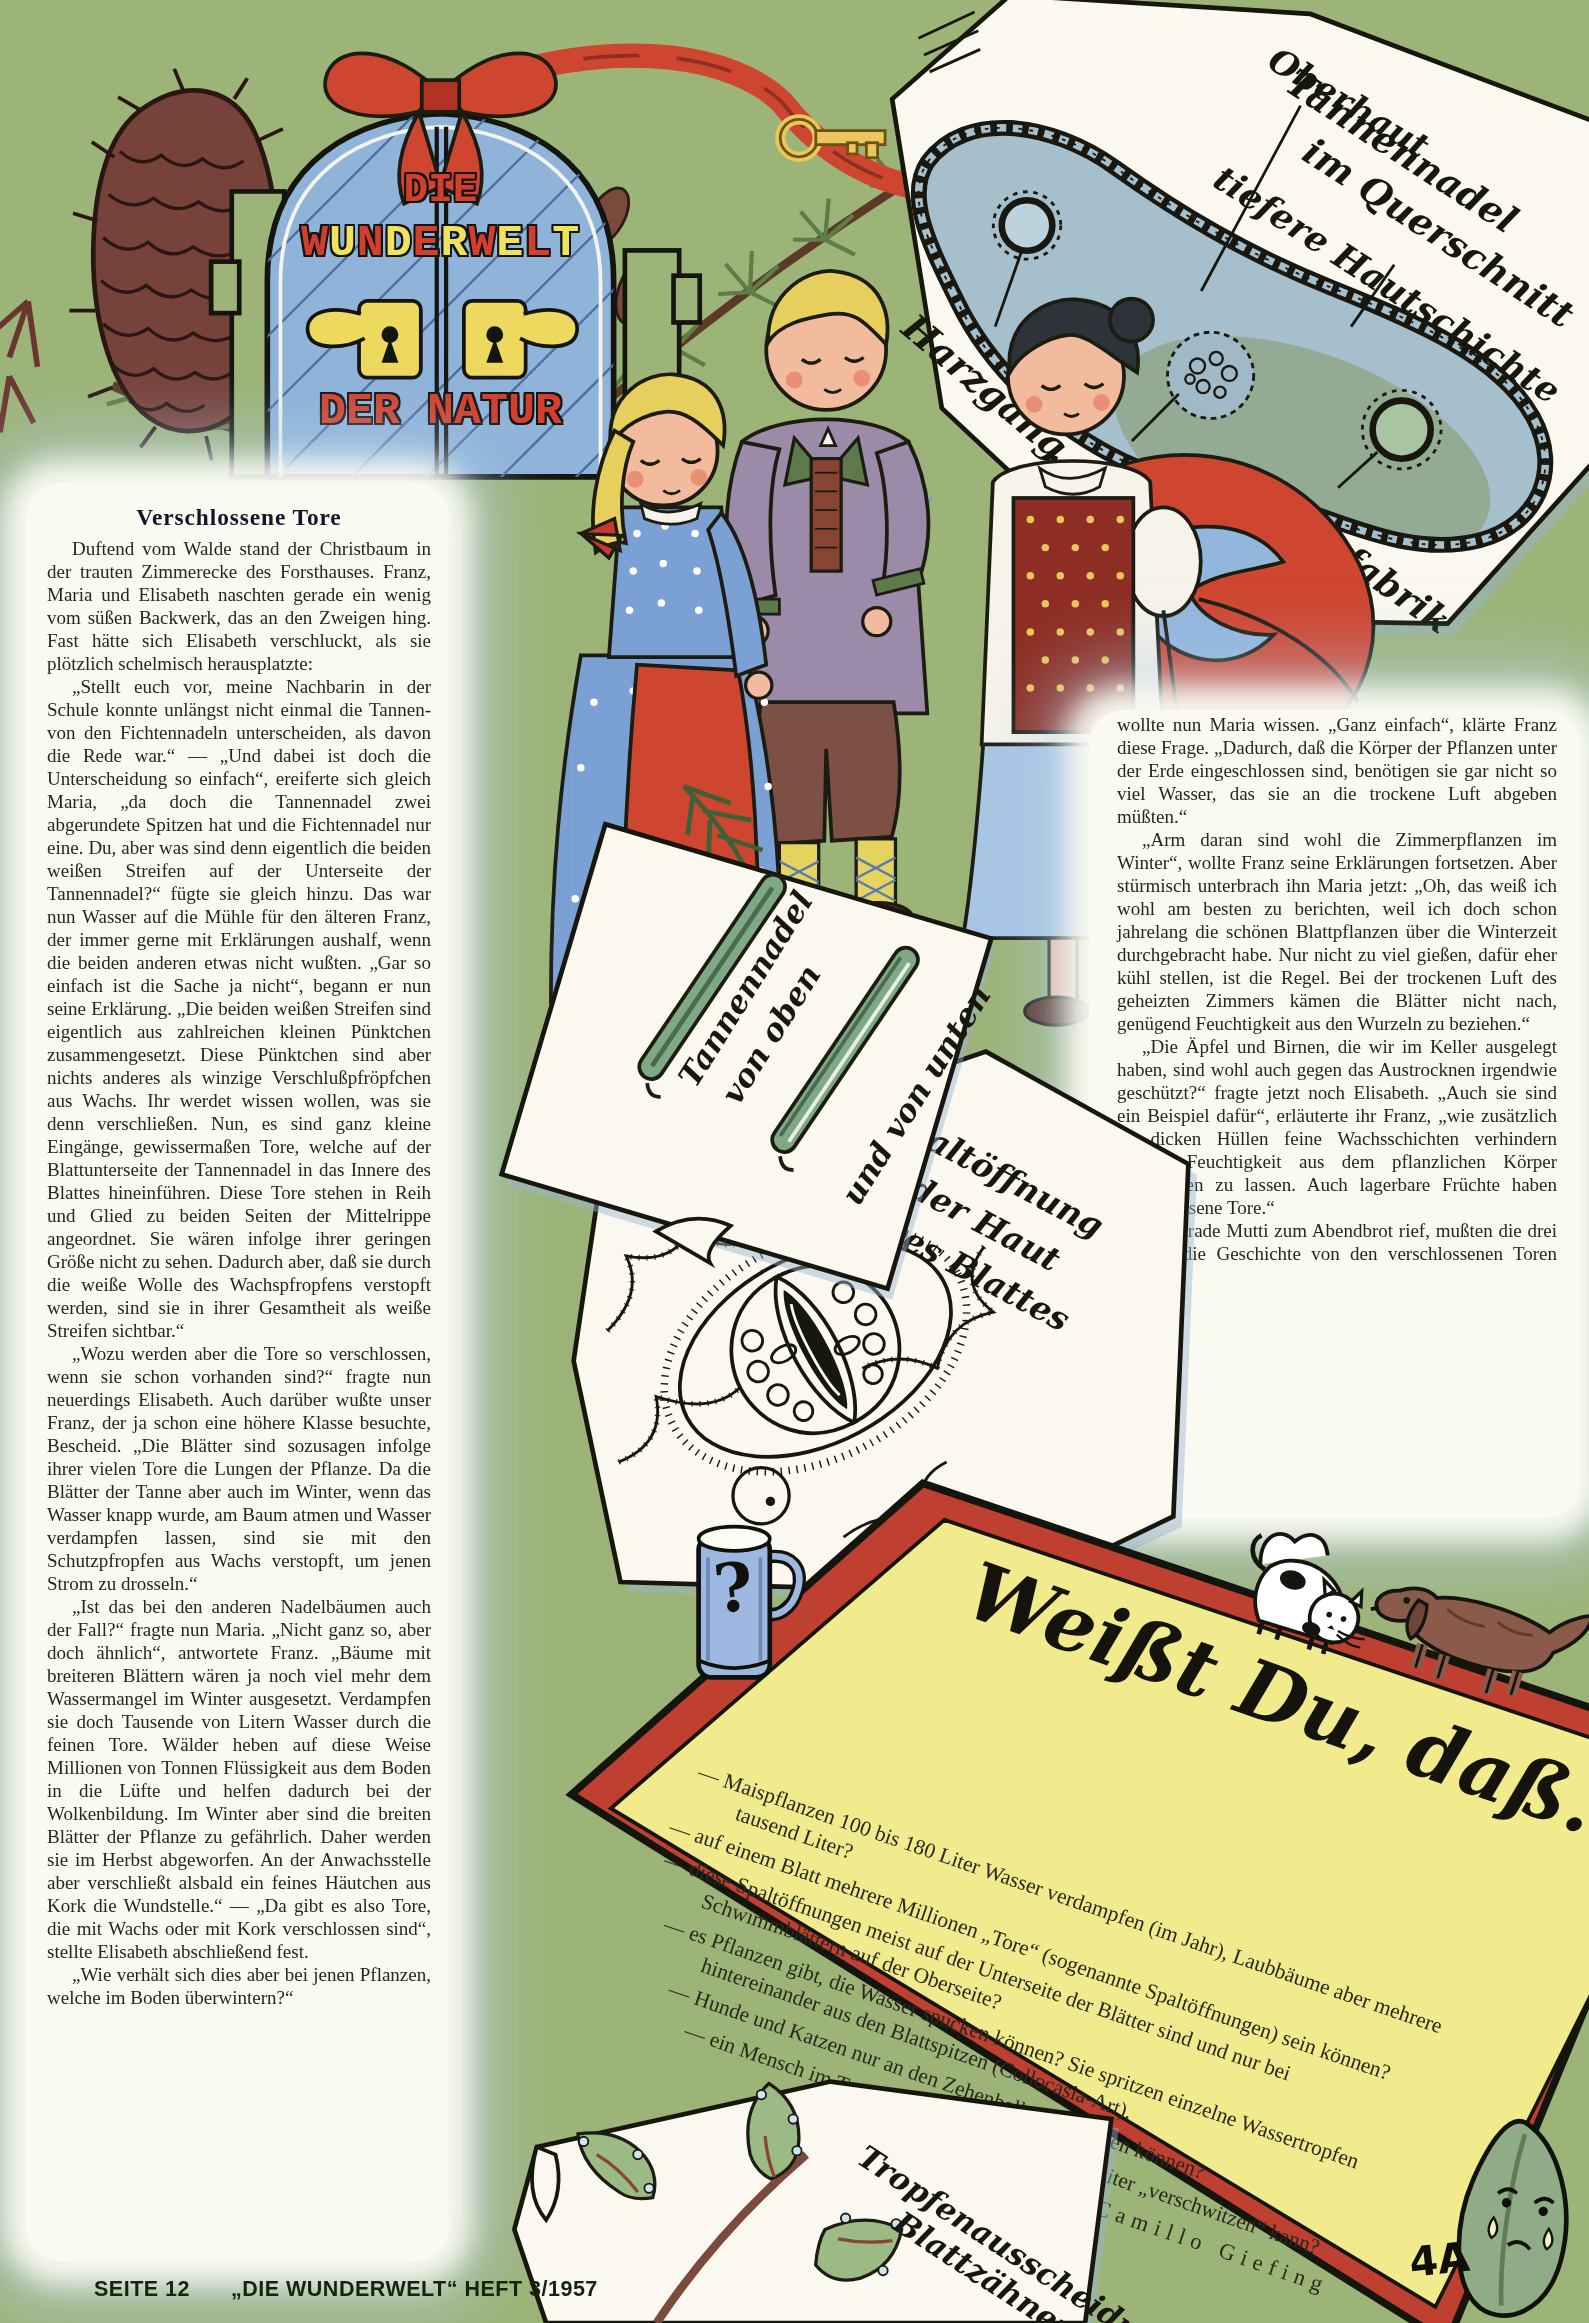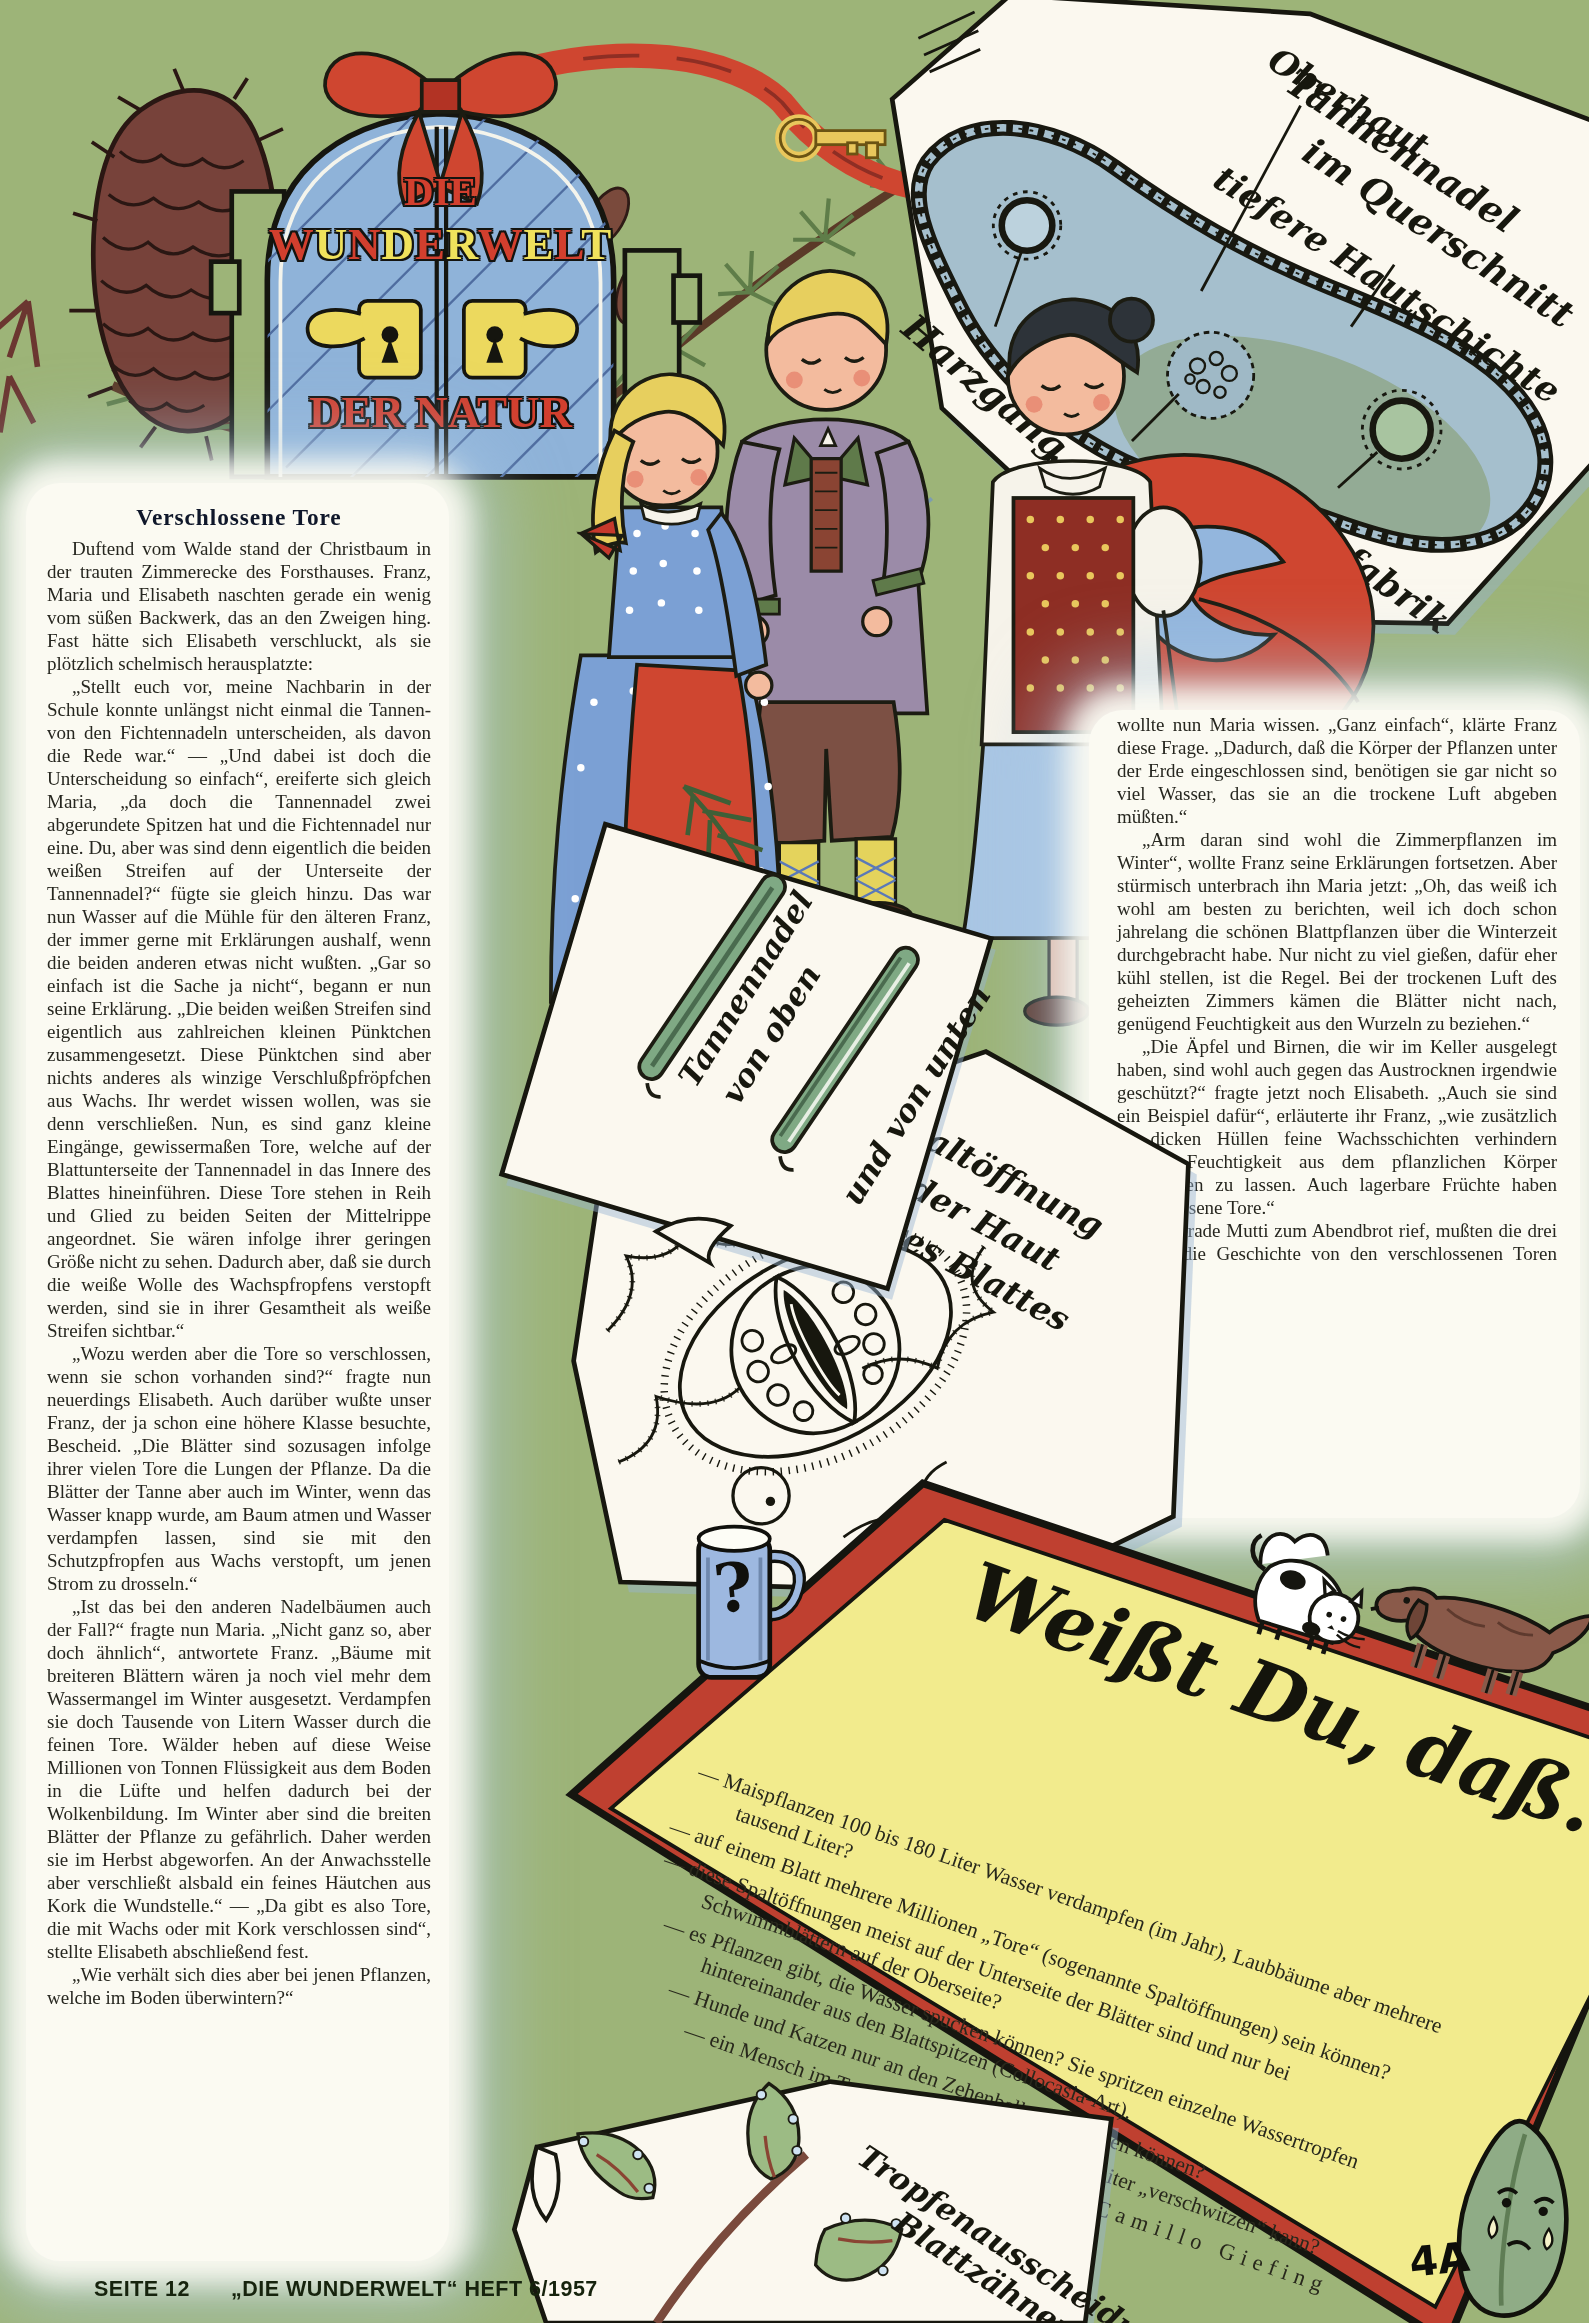--- a/index.html
+++ b/index.html
@@ -10,21 +10,21 @@
   
   .halo{background:#fbfaf2;border-radius:34px;
         box-shadow:0 0 28px 22.5px rgba(251,250,242,.97), 0 0 66px 52px rgba(176,206,231,.5);}
   .col{font-size:19px;line-height:23px;text-align:justify;color:#26261f;}
   .col p{margin:0;text-indent:25px;}
   .headline{font-weight:bold;font-size:23.4px;text-align:center;letter-spacing:0.9px;margin:0 0 7.5px 0;color:#0f172a;}
   
   .script{font-family:"DejaVu Serif",serif;font-style:italic;font-weight:bold;
           color:#17170e;white-space:nowrap;transform-origin:0 0;}
   
-  .gateword{font-family:Liberation Serif, serif;font-weight:bold;text-align:center;white-space:nowrap;
+  .gateword{font-family:Liberation Mono, monospace;font-weight:bold;text-align:center;white-space:nowrap;
             text-shadow:1.9px 0 #141410,-1.9px 0 #141410,0 1.9px #141410,0 -1.9px #141410,1.9px 1.9px #141410,-1.9px -1.9px #141410,1.9px -1.9px #141410,-1.9px 1.9px #141410;}
   .red{color:#d23f2e;} .alt0{color:#d23f2e;} .alt1{color:#f0e25c;}
   
   .fact{font-size:21.5px;line-height:27px;color:#28281c;padding-left:49px;text-indent:-49px;margin:0 0 6.6px 0;}
   .panel-title{font-family:"DejaVu Serif",serif;font-style:italic;font-weight:bold;font-size:79px;color:#14140c;white-space:nowrap;transform-origin:0 0;}
   .signature{font-size:22.5px;letter-spacing:6.6px;color:#28281c;text-align:right;padding-right:37px;margin-top:3.7px;}
   .footer{font-family:"Liberation Sans",sans-serif;font-weight:bold;font-size:21.5px;color:#16230d;letter-spacing:0.5px;white-space:nowrap;}
   .mark{font-family:"DejaVu Sans",sans-serif;font-weight:bold;font-size:41px;color:#0e0e0a;transform-origin:0 0;}
 </style>
 </head>
@@ -467,17 +467,17 @@
       <circle cx="98" cy="100" r="5" fill="#11110b"></circle>
     <path d="M64 140 q12 -10 24 2" stroke="#11110b" stroke-width="4" fill="none"></path>
     <path d="M46 112 q-8 14 0 22 q10 -8 0 -22 Z" fill="#f5f2c9" stroke="#11110b" stroke-width="2.5"></path>
     <path d="M106 118 q-8 14 0 22 q10 -8 0 -22 Z" fill="#f5f2c9" stroke="#11110b" stroke-width="2.5"></path>
   </svg>
   <span class="abs mark" style="left:1407px;top:2239px;transform:rotate(-6deg)">4A</span>
 
   <div class="abs footer" style="left:94px;top:2277px;">
     <span>SEITE 12</span>
     <span style="display:inline-block;width:28px"></span>
-    <span>„DIE WUNDERWELT“ HEFT 6/1957</span>
+    <span>„DIE WUNDERWELT“ HEFT 3/1957</span>
   </div>
 
 </div>
 
 
 </body></html>

